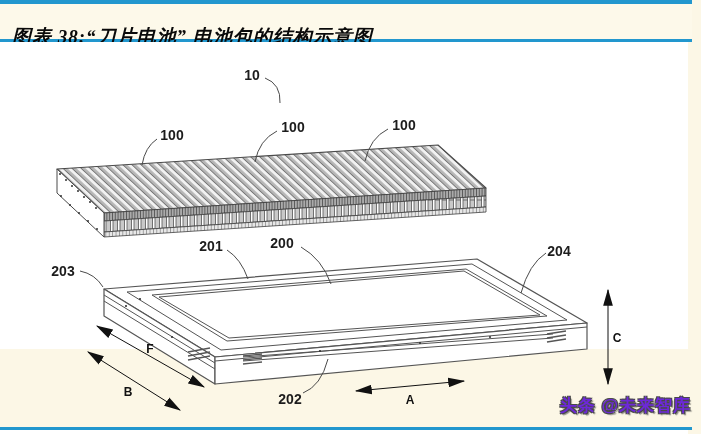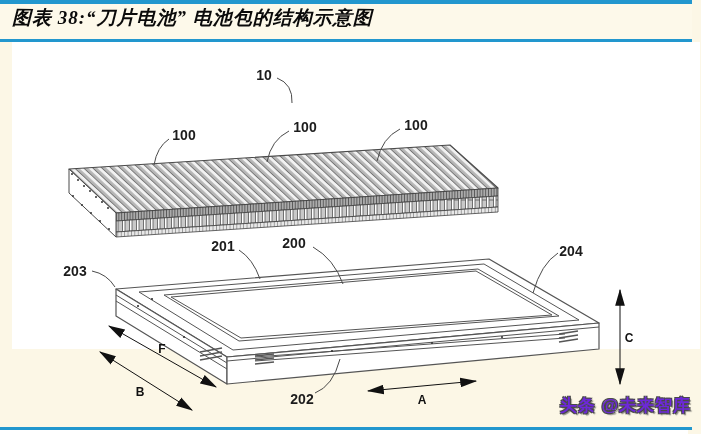--- a/index.html
+++ b/index.html
@@ -10,30 +10,30 @@
   }
   
   .titlebar{
     position:absolute;left:0;top:0;width:692px;height:42px;
     box-sizing:border-box;
     background:#fdf9ea;
     border-top:4px solid #2297ce;
     border-bottom:3px solid #2297ce;
   }
   .titlebar h1{
-    margin:0;padding:1px 0 0 12px;
+    margin:0;padding:20px 0 0 12px;
     font-family:"Liberation Serif",serif;
     font-size:19px;line-height:26px;
     font-weight:bold;font-style:italic;
     letter-spacing:1px;color:#0a0a0a;
     white-space:nowrap;
   }
   
   .figure-area{
-    position:absolute;left:12px;top:42px;width:688px;height:307px;
+    position:absolute;left:0;top:42px;width:688px;height:307px;
     background:#ffffff;
   }
   .figure-area svg{display:block;}
   
   .bottom-rule{
     position:absolute;left:0;top:427px;width:692px;height:3px;
     background:#2297ce;
   }
   .bottom-white{
     position:absolute;left:0;top:430px;width:688px;height:4px;background:#ffffff;

